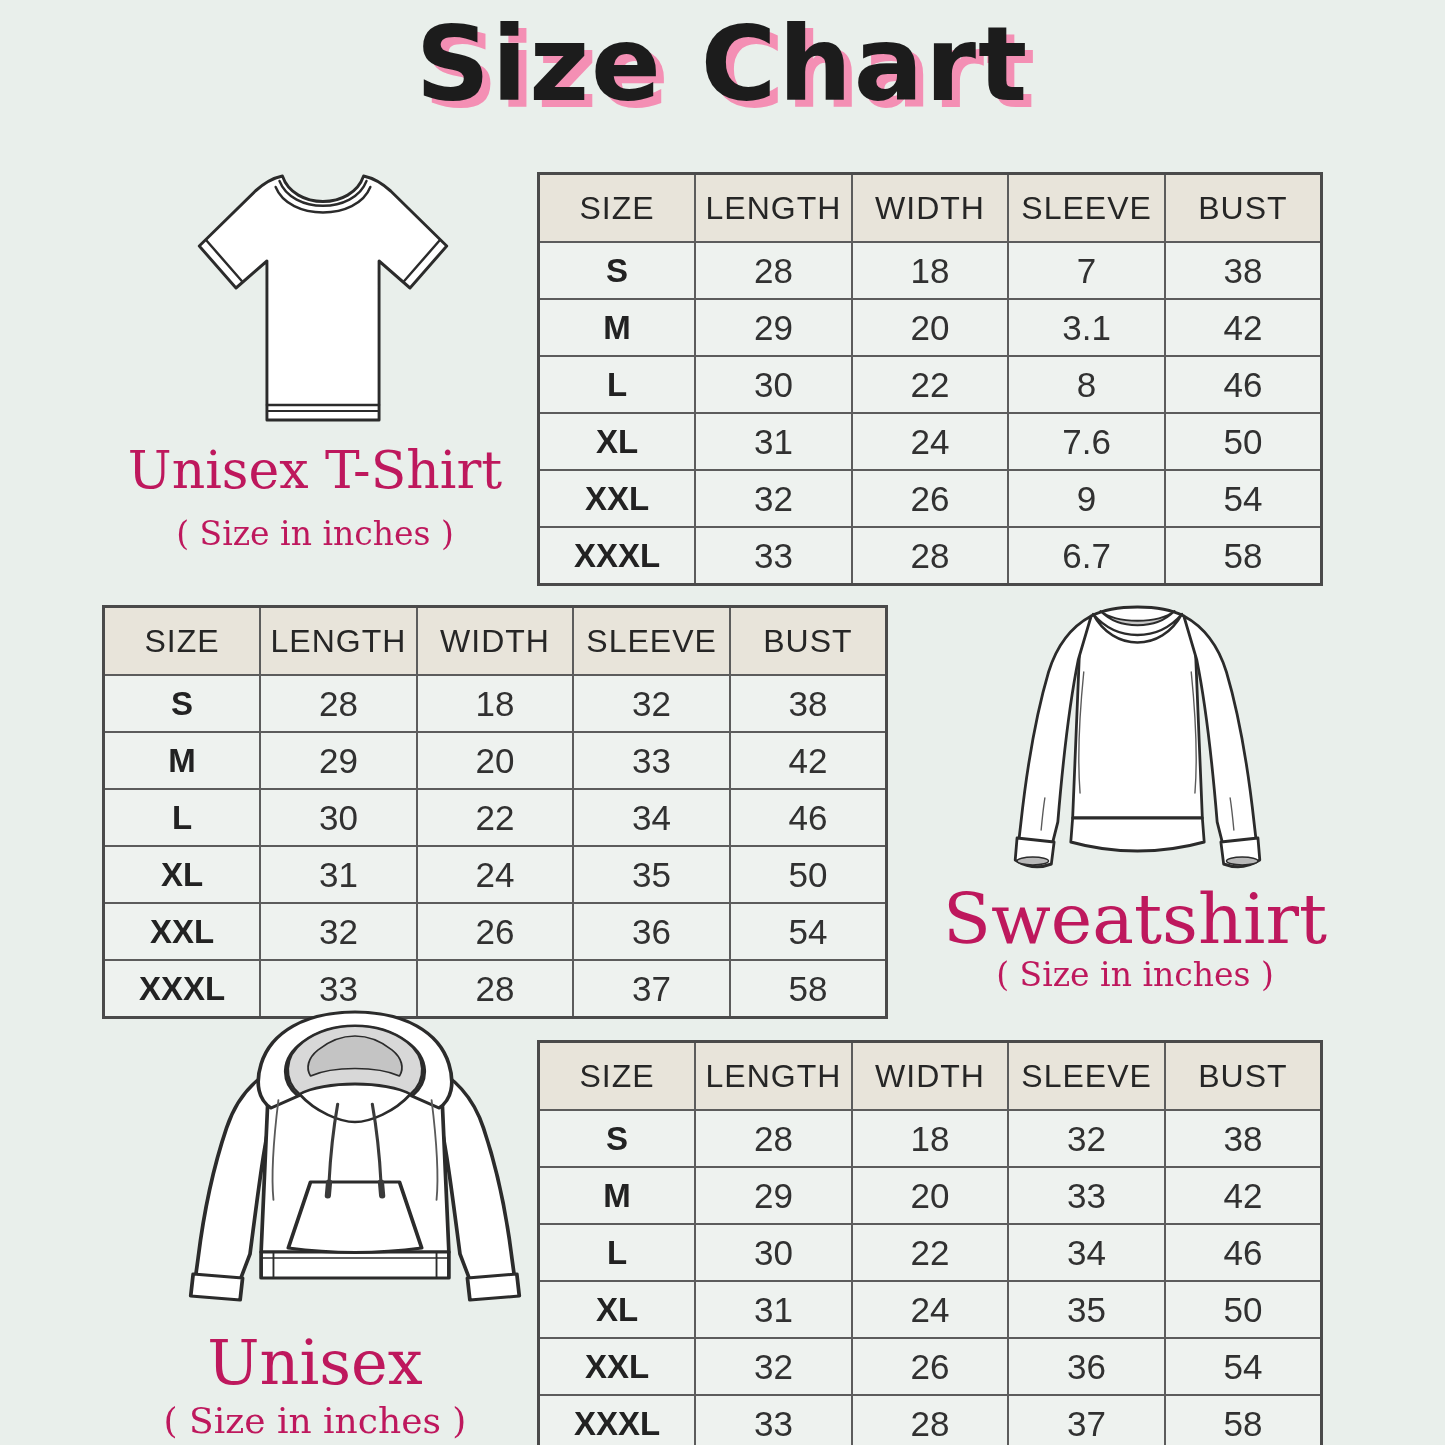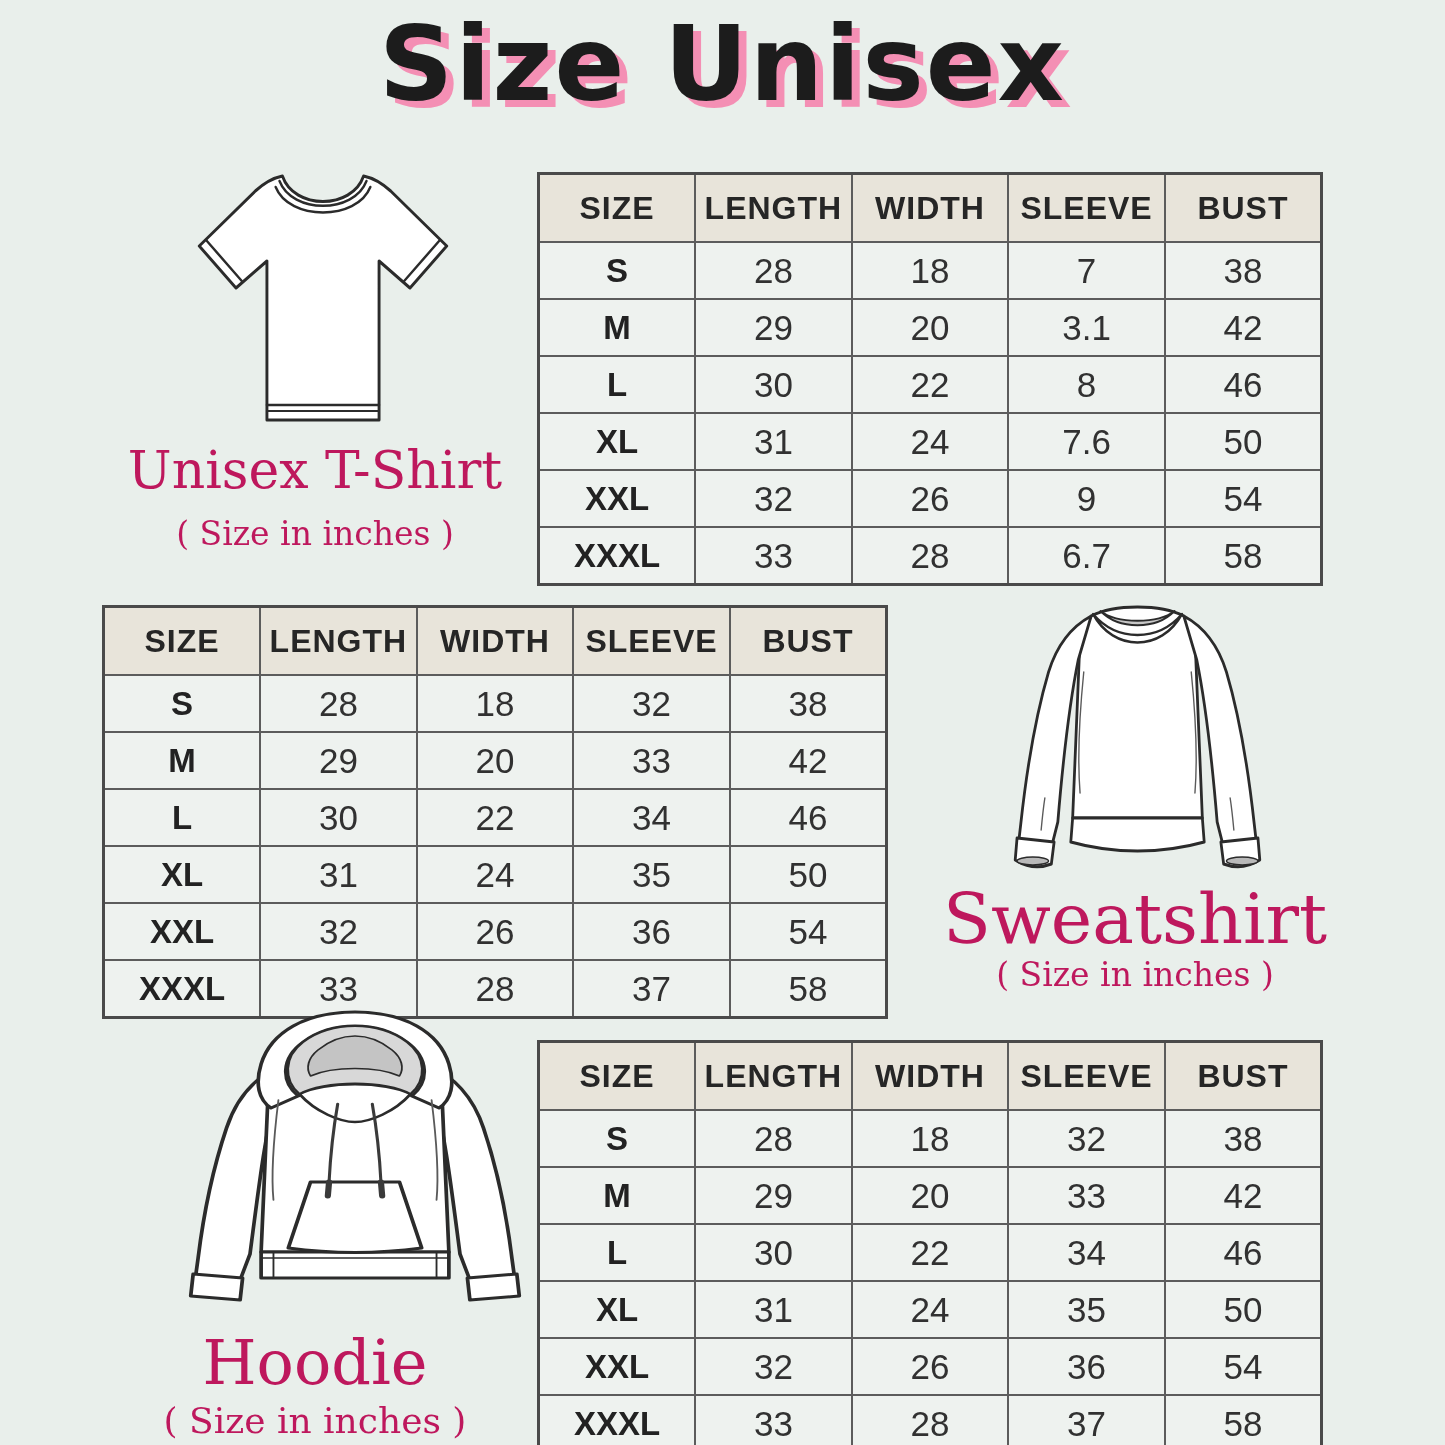--- a/index.html
+++ b/index.html
@@ -13,21 +13,21 @@
     font-family:"DejaVu Sans",sans-serif;font-weight:bold;
     font-size:103px;letter-spacing:2px;color:#1c1c1c;
     text-shadow:8px 7px 0 #f48fb4;
   }
   table.size-table{
     position:absolute;width:786px;border-collapse:collapse;table-layout:fixed;
     border:3px solid #4a4a4a;
   }
   table.size-table th{
     background:#e8e4da;border:2px solid #5c5c5c;height:64px;
-    font-size:32px;font-weight:bold;letter-spacing:1px;color:#262626;text-align:center;
+    font-size:32px;font-weight:normal;letter-spacing:1px;color:#262626;text-align:center;
   }
   table.size-table td{
     background:#eef2ef;border:2px solid #5c5c5c;height:53px;
     text-align:center;font-size:35px;font-weight:400;color:#313131;
   }
   table.size-table td.sz{font-weight:bold;font-size:33px;color:#222}
   #table-tshirt{left:537px;top:172px}
   #table-sweatshirt{left:102px;top:605px}
   #table-hoodie{left:537px;top:1040px}
   .garment-name,.garment-sub{
@@ -41,21 +41,21 @@
   #name-hoodie{left:105px;top:1326px;width:420px;font-size:62px}
   #sub-hoodie{left:105px;top:1400px;width:420px;font-size:36px}
   .garment-svg{position:absolute}
   #svg-tshirt{left:178px;top:158px}
   #svg-sweatshirt{left:980px;top:588px}
   #svg-hoodie{left:145px;top:1000px}
 </style>
 </head>
 <body>
 
-<div class="title">Size Unisex</div>
+<div class="title">Size Chart</div>
 
 <svg id="svg-tshirt" class="garment-svg" width="290" height="280" viewBox="0 0 300 280" preserveAspectRatio="none">
   <g fill="#ffffff" stroke="#2b2b2b" stroke-width="3" stroke-linejoin="round" stroke-linecap="round">
     <path d="M108,18 C98,20 88,26 80,33 L22,88 L60,130 L92,103 L92,262 L208,262 L208,103 L240,130 L278,88 L220,33 C212,26 202,20 192,18 C180,52 120,52 108,18 Z"></path>
     <path d="M105,23 C118,56 182,56 195,23" fill="none" stroke-width="2.5"></path>
     <path d="M101,29 C115,63 185,63 199,29" fill="none" stroke-width="2.5"></path>
     <path d="M29,82 L66,123" fill="none" stroke-width="2.5"></path>
     <path d="M271,82 L234,123" fill="none" stroke-width="2.5"></path>
     <path d="M92,247 L208,247" fill="none" stroke-width="2.5"></path>
     <path d="M92,253 L208,253" fill="none" stroke-width="2"></path>
@@ -222,21 +222,21 @@
     <g fill="none" stroke="#3a3a3a" stroke-width="5">
       <path d="M149,182 L148,196"></path>
       <path d="M191,182 L192,196"></path>
     </g>
     <g fill="none" stroke="#5a5a5a" stroke-width="1.5">
       <path d="M108,100 C104,140 102,175 104,200"></path>
       <path d="M232,100 C236,140 238,175 236,200"></path>
     </g>
   </g>
 </svg>
-<div class="garment-name" id="name-hoodie">Hoodie</div>
+<div class="garment-name" id="name-hoodie">Unisex</div>
 <div class="garment-sub" id="sub-hoodie">( Size in inches )</div>
 
 <table class="size-table" id="table-hoodie">
   <thead>
     <tr>
       <th>SIZE</th>
       <th>LENGTH</th>
       <th>WIDTH</th>
       <th>SLEEVE</th>
       <th>BUST</th>

